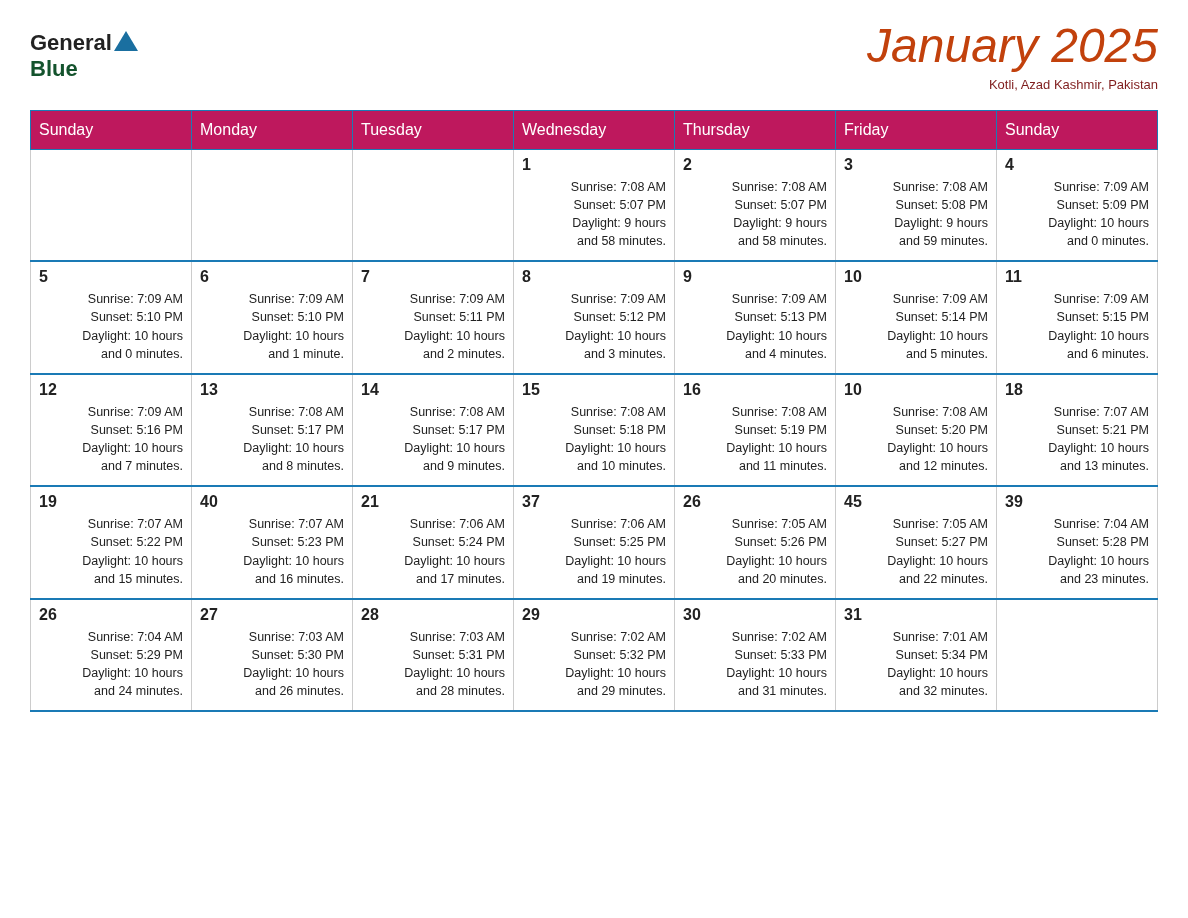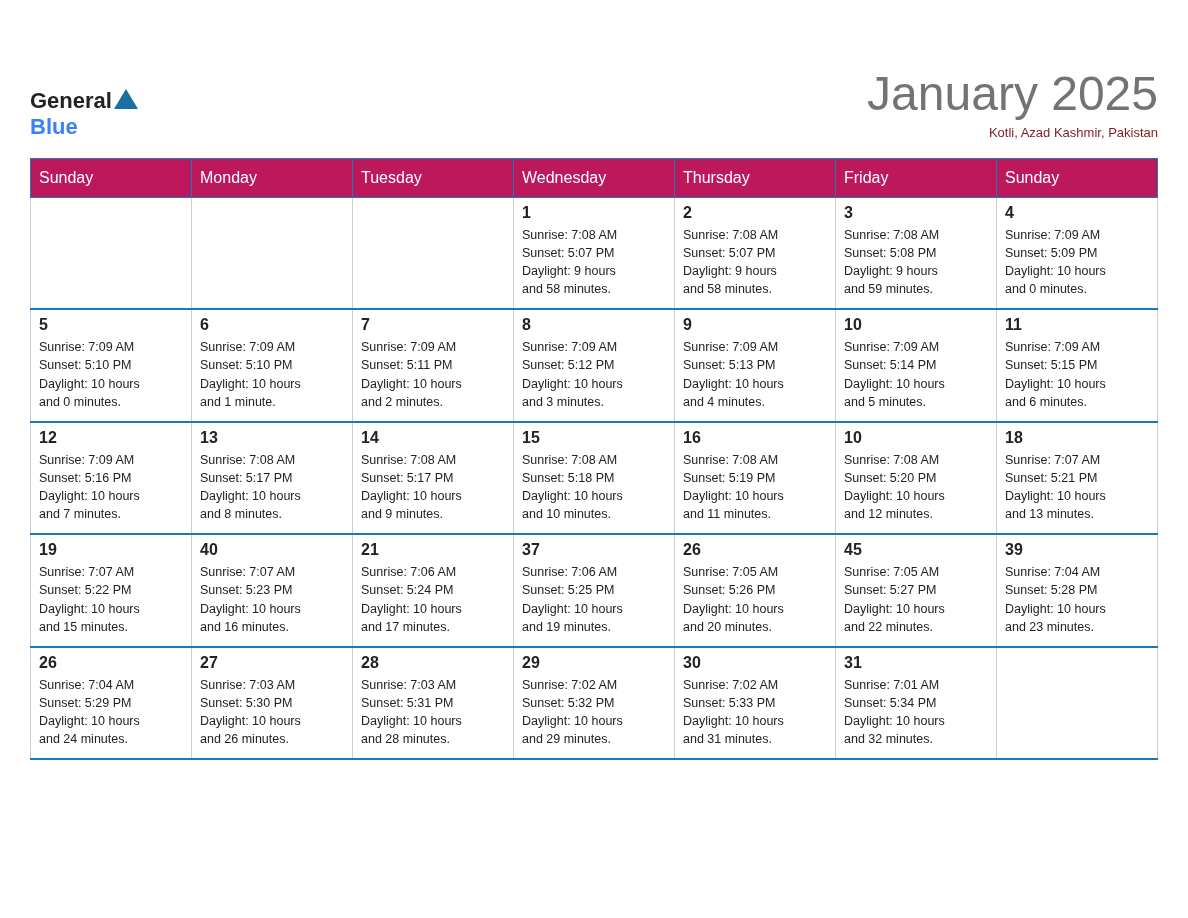--- a/index.html
+++ b/index.html
@@ -8,23 +8,22 @@
       background: #fff;
       color: #222;
       width: 1188px;
       min-height: 918px;
       padding: 20px 30px 30px 30px;
     }
 
     .header {
       display: flex;
       justify-content: space-between;
-      align-items: flex-end;
+      align-items: center;
       margin-bottom: 18px;
-      margin-top: 48px;
     }
 
     .logo {
       display: flex;
       align-items: center;
       gap: 0px;
     }
 
     .logo-text-general {
       font-size: 22px;
@@ -41,21 +40,21 @@
       border-bottom: 20px solid #1a6fa0;
       display: inline-block;
       margin-left: 2px;
       position: relative;
       top: -2px;
     }
 
     .logo-blue {
       font-size: 22px;
       font-weight: bold;
-      color: #3b82f6;
+      color: #14532d;
       font-family: Arial, sans-serif;
     }
 
     .logo-block {
       display: flex;
       flex-direction: column;
       align-items: flex-start;
     }
 
     .logo-row1 {
@@ -63,22 +62,23 @@
       align-items: center;
     }
 
     .title-block {
       text-align: right;
     }
 
     .title-block h1 {
       font-size: 48px;
       font-weight: normal;
-      color: #737373;
+      color: #c2410c;
       line-height: 1.1;
+      font-style: italic;
     }
 
     .title-block .subtitle {
       font-size: 13px;
       color: #7f1d1d;
       margin-top: 4px;
     }
 
     
     .calendar-table {
@@ -116,20 +116,21 @@
       font-size: 16px;
       font-weight: bold;
       color: #222;
       margin-bottom: 4px;
     }
 
     .day-info {
       font-size: 12.5px;
       color: #222;
       line-height: 1.45;
+      text-align: right;
     }
 
     .empty-cell {
       background: #fff;
     }
   </style>
 </head>
 <body>
 
 <div class="header">

